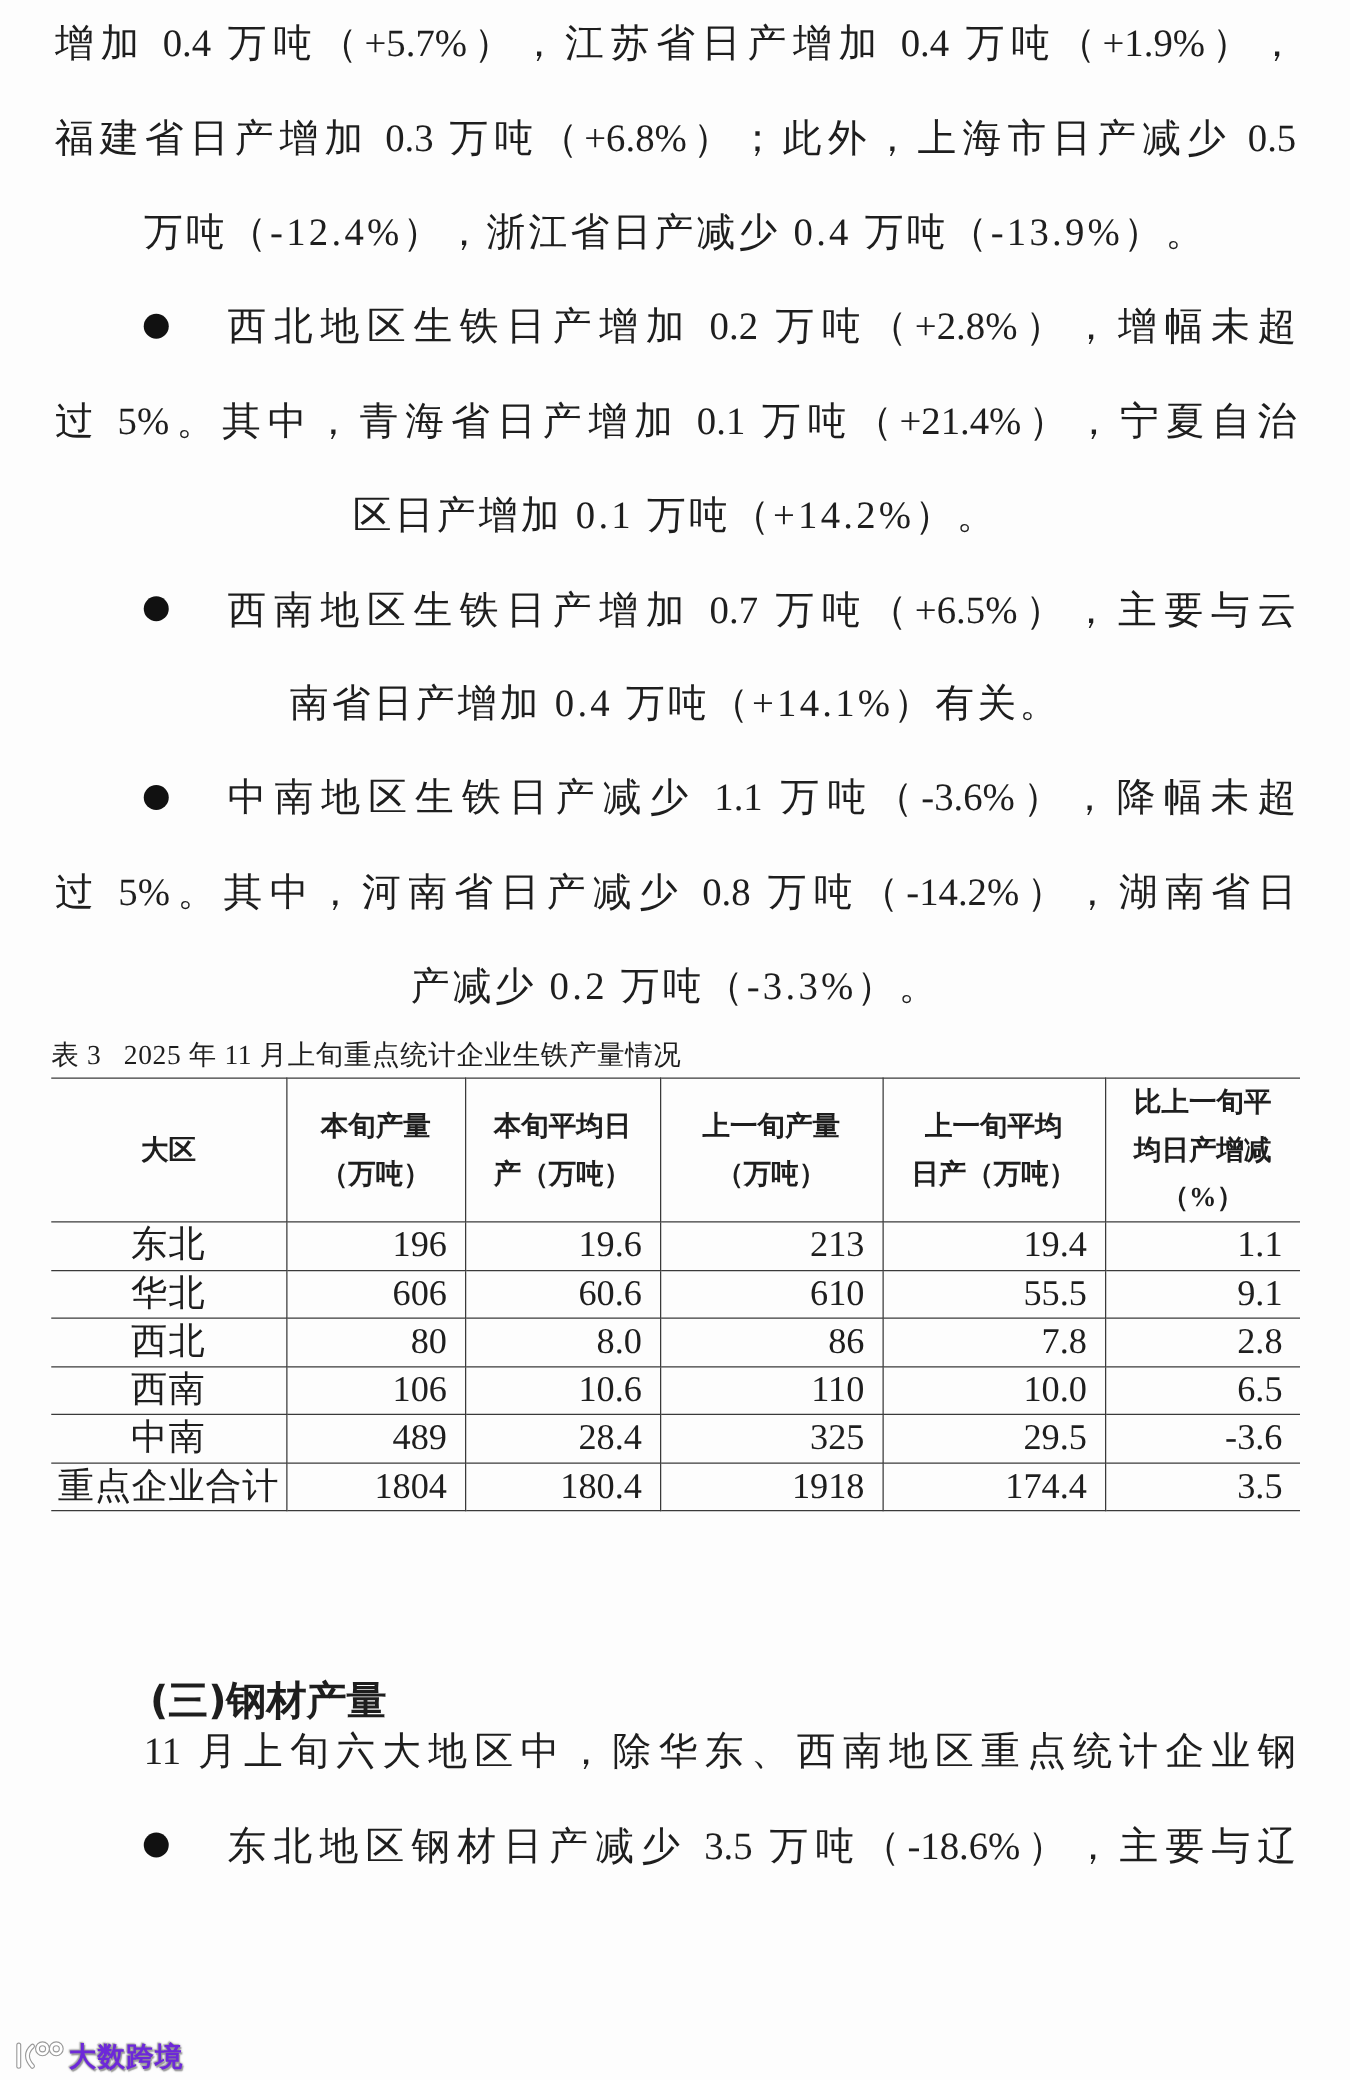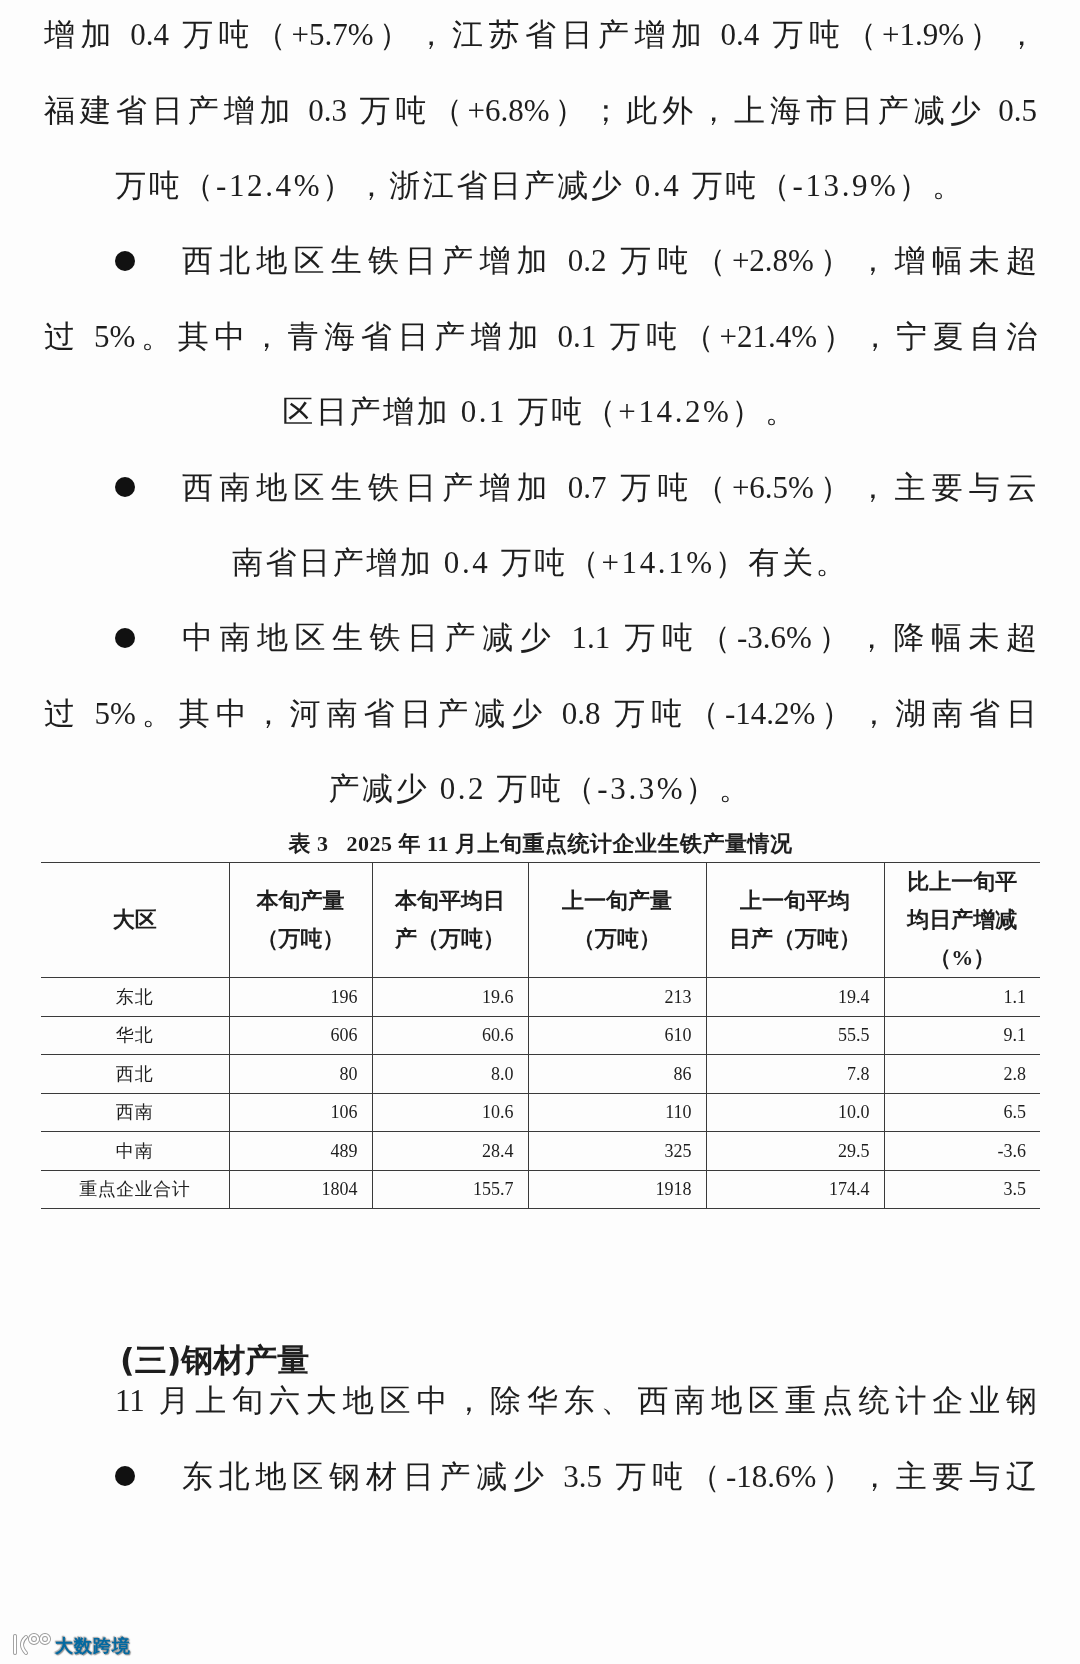--- a/index.html
+++ b/index.html
@@ -17,54 +17,54 @@
     .j { text-align: justify; text-align-last: justify; }
     .l { text-align: center; letter-spacing: 2.6px; }
     .bl { position: relative; padding-left: 138px; }
     .ind { padding-left: 71px; }
     .bullet {
       position: absolute; left: 71px; top: 27.7px;
       width: 20px; height: 20px; border-radius: 50%; background: #111111;
     }
     .caption {
       position: absolute; top: 830px; left: 41px; width: 999px;
-      text-align: center; font-size: 22px; font-weight: bold;
+      text-align: left; font-size: 22px; font-weight: normal;
       line-height: 28px; white-space: pre; letter-spacing: 0.5px;
     }
     table.t3 {
       position: absolute; top: 862px; left: 41px; width: 999px;
       border-collapse: collapse; table-layout: fixed;
     }
     table.t3 th, table.t3 td {
       border: 1.5px solid #3a3a3a; padding: 0;
     }
     table.t3 tr > *:first-child { border-left: none; }
     table.t3 tr > *:last-child { border-right: none; }
     table.t3 th {
       height: 112px; font-size: 22px; font-weight: bold;
       text-align: center; vertical-align: middle; line-height: 38px;
     }
     table.t3 th span { display: block; }
     table.t3 td {
-      height: 37.5px; font-size: 18px; line-height: 1;
+      height: 37.5px; font-size: 29px; line-height: 1;
       text-align: right; padding-right: 14px; vertical-align: middle;
     }
     table.t3 td.rg { text-align: center; padding-right: 0; letter-spacing: 1px; }
     .heading {
       position: absolute; top: 1340px; left: 120px;
       font-family: "DejaVu Sans", "Liberation Sans", sans-serif;
       font-size: 32px; font-weight: bold; line-height: 40px; white-space: nowrap;
     }
     .watermark {
       position: absolute; left: 10px; top: 1632px; height: 28px;
       display: flex; align-items: center; gap: 3px;
     }
     .watermark .wm-text {
       font-family: Liberation Serif, serif;
-      font-size: 18px; font-weight: bold; color: #0369a1;
+      font-size: 22px; font-weight: bold; color: #6d28d9;
       text-shadow: 0 0 2px #8a8a8a, 1px 1px 1px #9a9a9a, -1px -1px 1px #b0b0b0;
       letter-spacing: 1px;
     }
   </style>
 </head>
 <body>
 
 <div class="block" style="top:-2.7px;">
   <div>
     <div class="ln j">增加 0.4 万吨（+5.7%），江苏省日产增加 0.4 万吨（+1.9%），</div>
@@ -175,21 +175,21 @@
       <td class="rg">中南</td>
       <td>489</td>
       <td>28.4</td>
       <td>325</td>
       <td>29.5</td>
       <td>-3.6</td>
     </tr>
     <tr>
       <td class="rg" style="letter-spacing:0.5px;">重点企业合计</td>
       <td>1804</td>
-      <td>155.7</td>
+      <td>180.4</td>
       <td>1918</td>
       <td>174.4</td>
       <td>3.5</td>
     </tr>
   </tbody>
 </table>
 
 <div class="heading">(三)钢材产量</div>
 
 <div class="block" style="top:1363.3px;">

